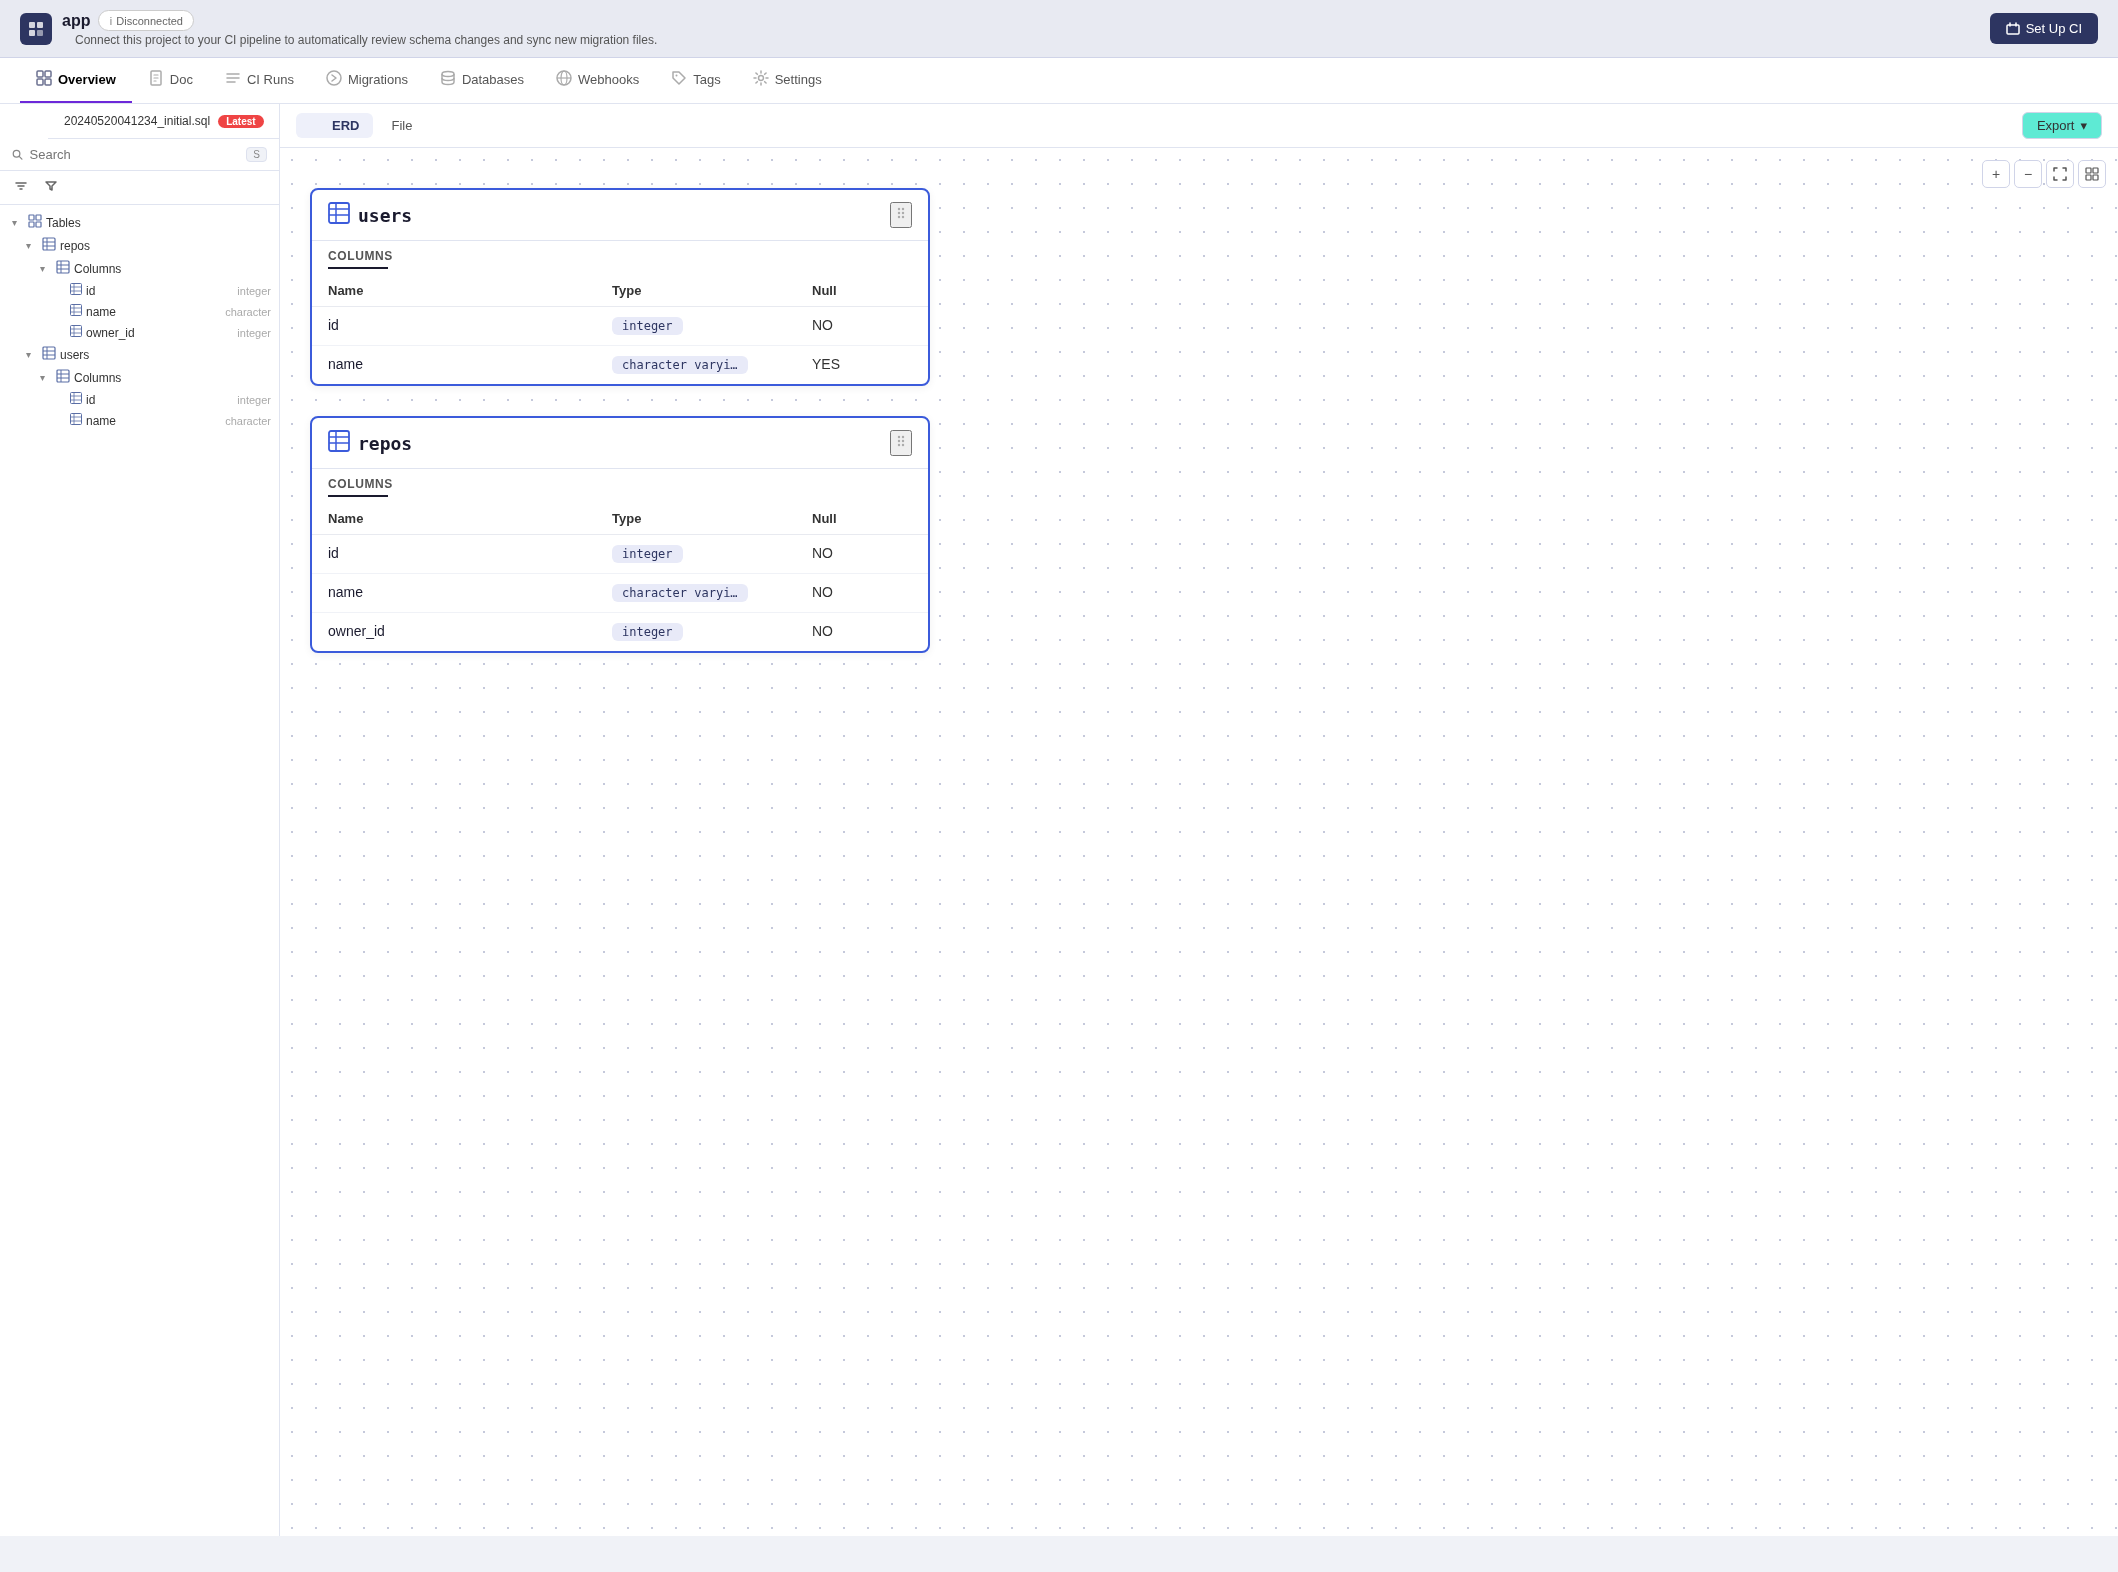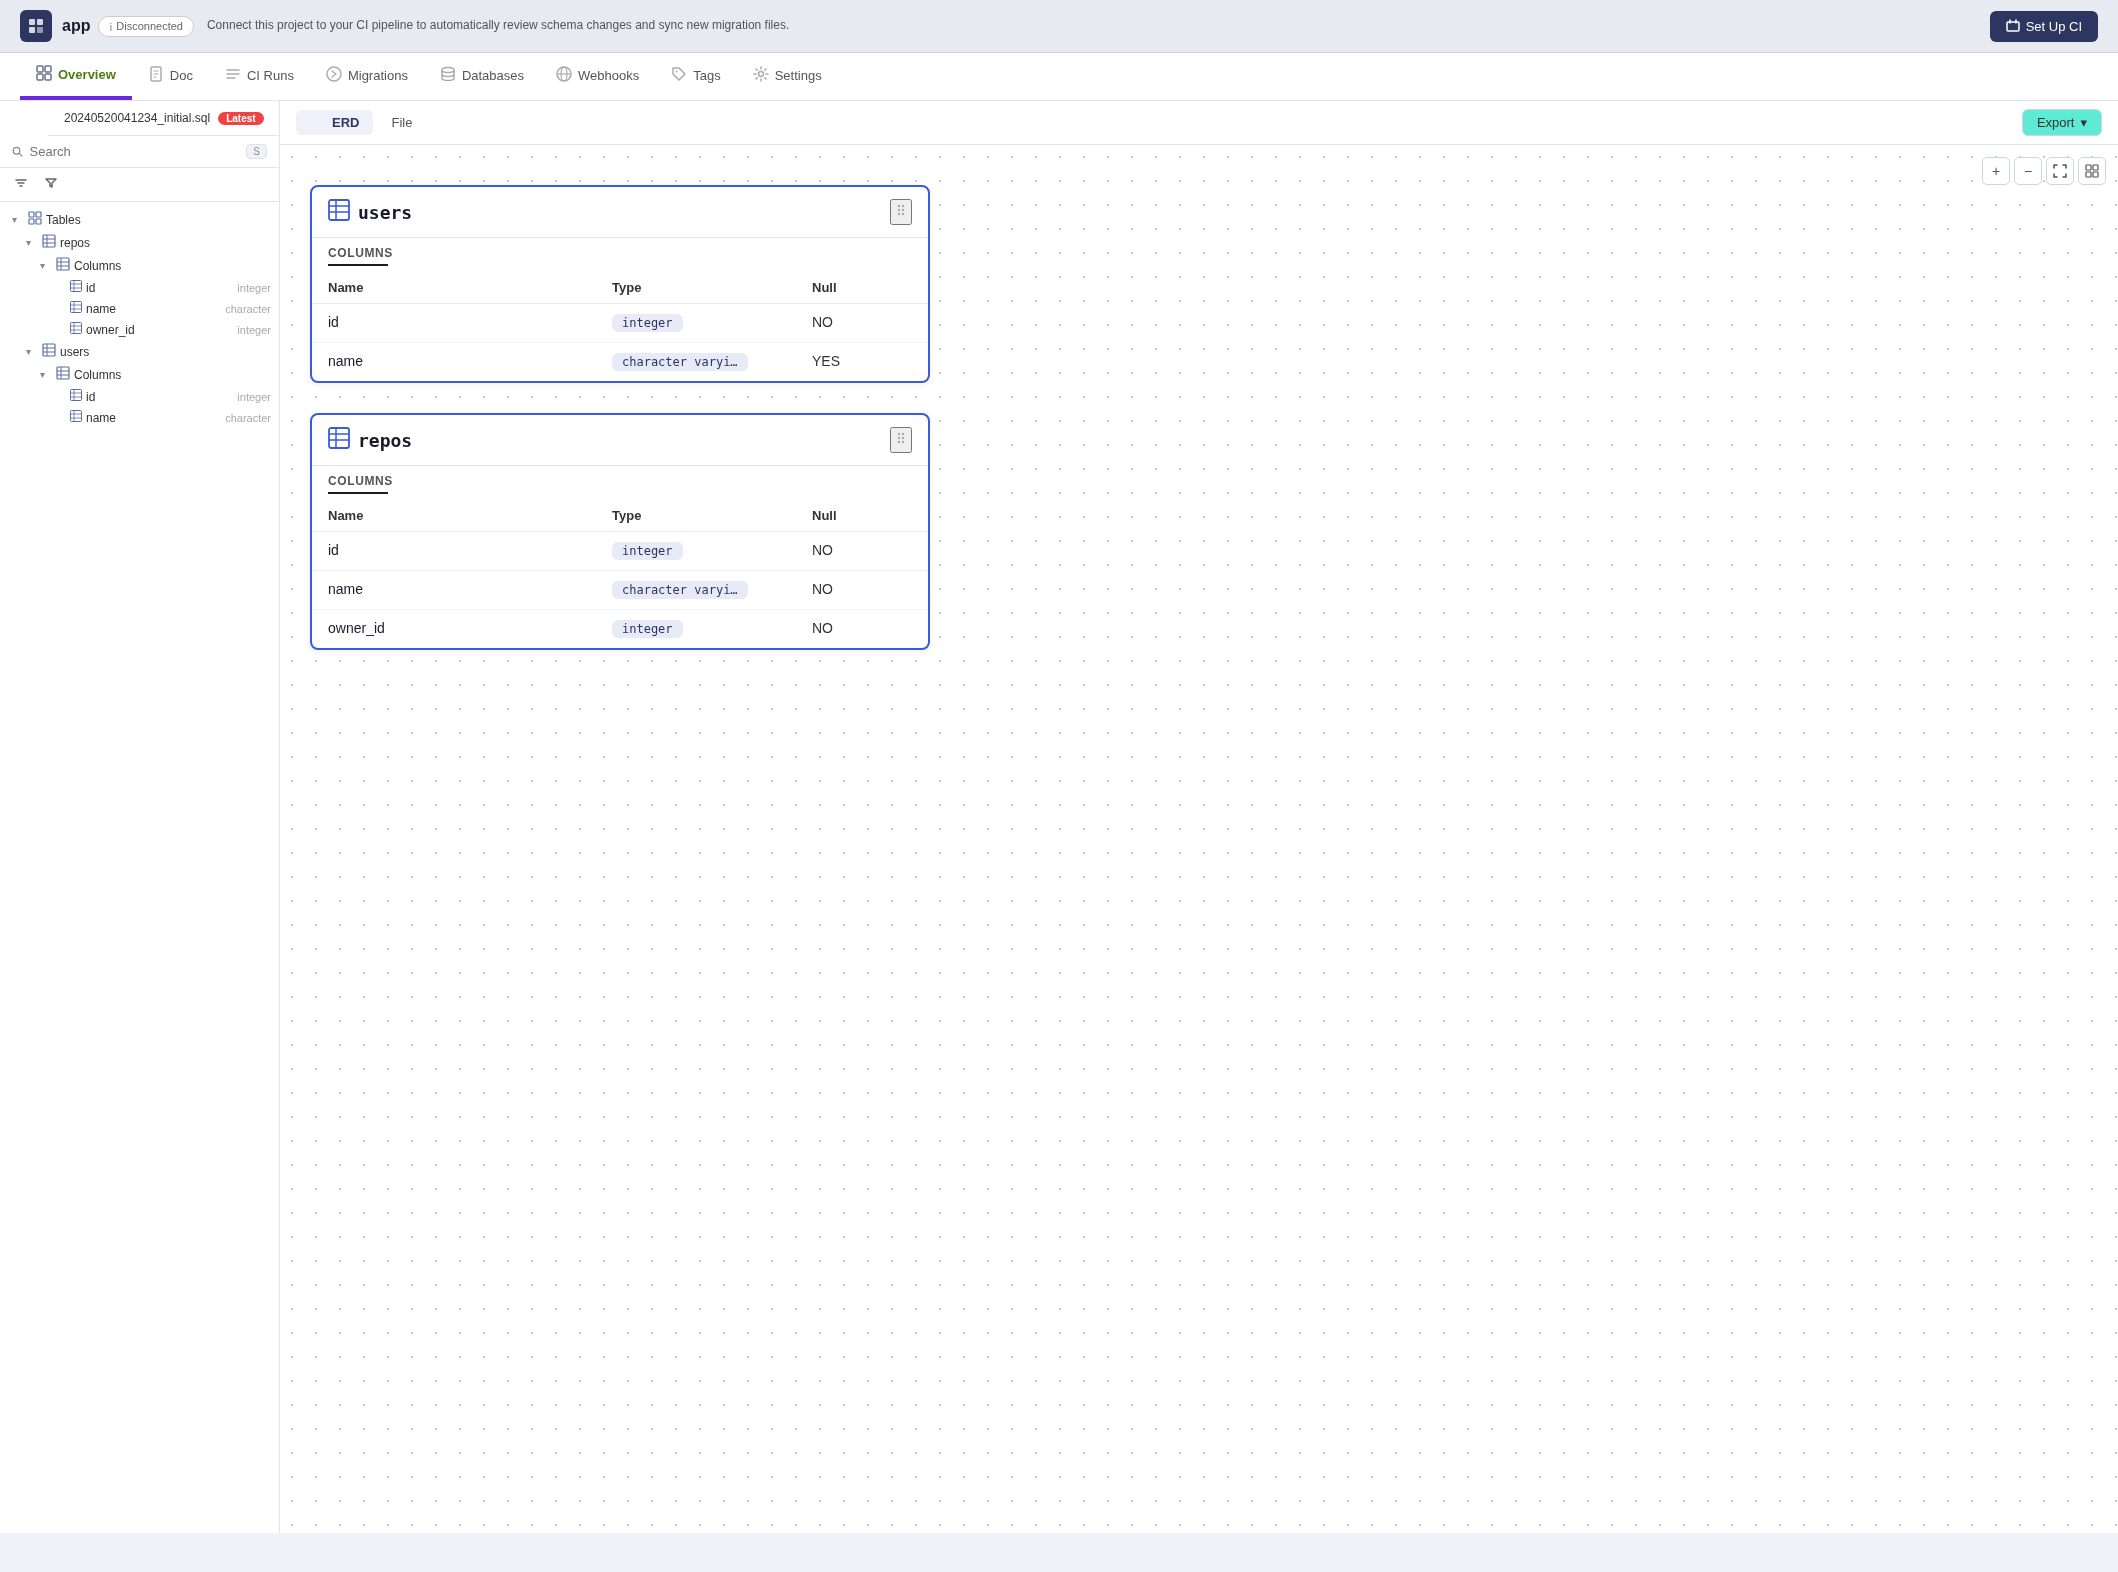--- a/index.html
+++ b/index.html
@@ -31,21 +31,21 @@
       border-radius: 6px;
       display: flex;
       align-items: center;
       justify-content: center;
       color: white;
       font-weight: bold;
       font-size: 12px;
     }
     .app-title-area {
       display: flex;
-      flex-direction: row;
+      flex-direction: column;
     }
     .app-name-row {
       display: flex;
       align-items: center;
       gap: 8px;
     }
     .app-name {
       font-weight: 700;
       font-size: 16px;
     }
@@ -103,22 +103,22 @@
       align-items: center;
       gap: 6px;
       padding: 12px 16px;
       cursor: pointer;
       color: #555;
       font-size: 13px;
       border-bottom: 2px solid transparent;
       white-space: nowrap;
     }
     .nav-tab.active {
-      color: #4d7c0f;
-      border-bottom: 4px solid #6d28d9;
+      color: #000000;
+      border-bottom: 2px solid #6d28d9;
       font-weight: 600;
     }
     .nav-tab-icon {
       font-size: 14px;
       opacity: 0.7;
     }
 
     
     .content-area {
       display: flex;

